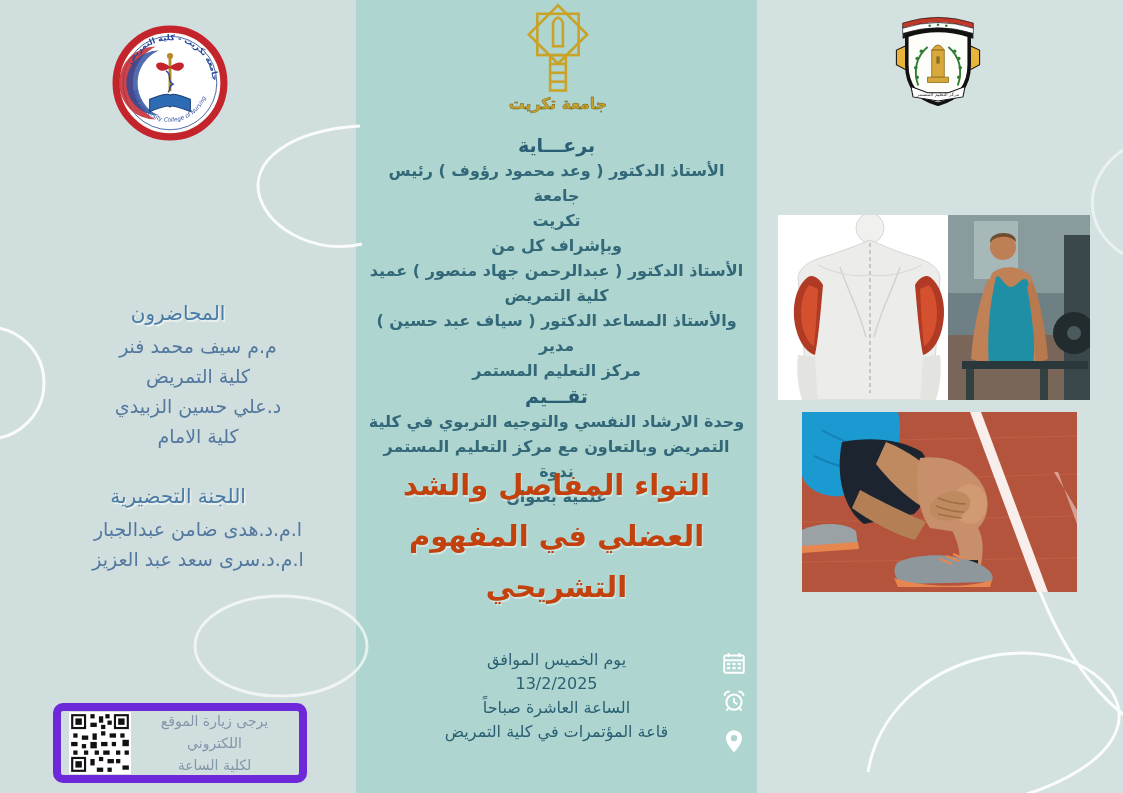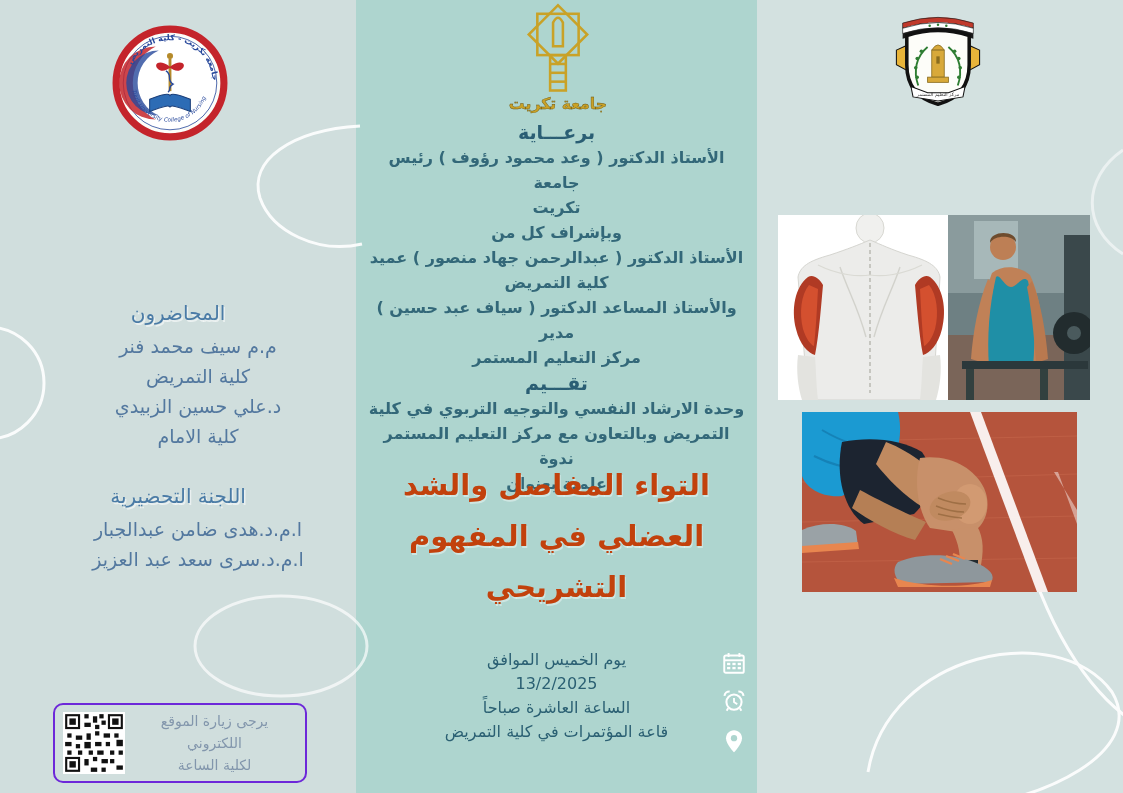--- a/index.html
+++ b/index.html
@@ -12,26 +12,26 @@
   .deco{position:absolute;inset:0;pointer-events:none;}
 
   
   .left-logo{position:absolute;left:110px;top:24px;width:120px;height:118px;}
   .block{position:absolute;left:0;width:356px;text-align:center;direction:rtl;}
   .blk-lecturers{top:301px;}
   .blk-committee{top:484px;}
   .left-heading{font-size:20px;font-weight:normal;color:#4a7ba6;text-shadow:1.5px 1.5px 0 rgba(255,255,255,.55);margin-bottom:6px;}
   .left-line{font-size:19px;color:#53789f;line-height:30px;padding-left:40px;}
 
-  .qrbox{position:absolute;left:53px;top:703px;width:254px;height:80px;border:2px solid #6d28d9;border-radius:10px;box-sizing:border-box;display:flex;align-items:center;gap:7px;padding:0 8px;}
+  .qrbox{position:absolute;left:53px;top:703px;width:254px;height:80px;border:8px solid #6d28d9;border-radius:10px;box-sizing:border-box;display:flex;align-items:center;gap:7px;padding:0 8px;}
   .qrtext{direction:rtl;flex:1;text-align:center;font-size:14px;color:#8296ac;line-height:22px;}
 
   
   .center-logo{position:absolute;left:498px;top:2px;width:118px;height:118px;}
-  .mid-text{position:absolute;left:368px;top:119px;width:377px;text-align:center;direction:rtl;}
+  .mid-text{position:absolute;left:368px;top:132px;width:377px;text-align:center;direction:rtl;}
   .c-heading{font-size:19px;font-weight:bold;color:#2a5e74;line-height:26px;}
   .c-line{font-size:16px;font-weight:bold;color:#336879;line-height:25px;}
   .sem-title{position:absolute;left:366px;top:460px;width:381px;text-align:center;direction:rtl;
              font-size:29px;font-weight:bold;color:#c2410c;line-height:51px;
              text-shadow:1px 2px 0 rgba(255,255,255,.4);}
   .sched{position:absolute;left:376px;top:648px;width:361px;direction:rtl;}
   .sched-line{text-align:center;font-size:16px;font-weight:normal;color:#2b6073;line-height:24px;direction:rtl;} 
   .ico{position:absolute;width:26px;height:26px;left:345px;}
   .ico-cal{top:2px;} .ico-alarm{top:40px;} .ico-pin{top:80px;}
 

